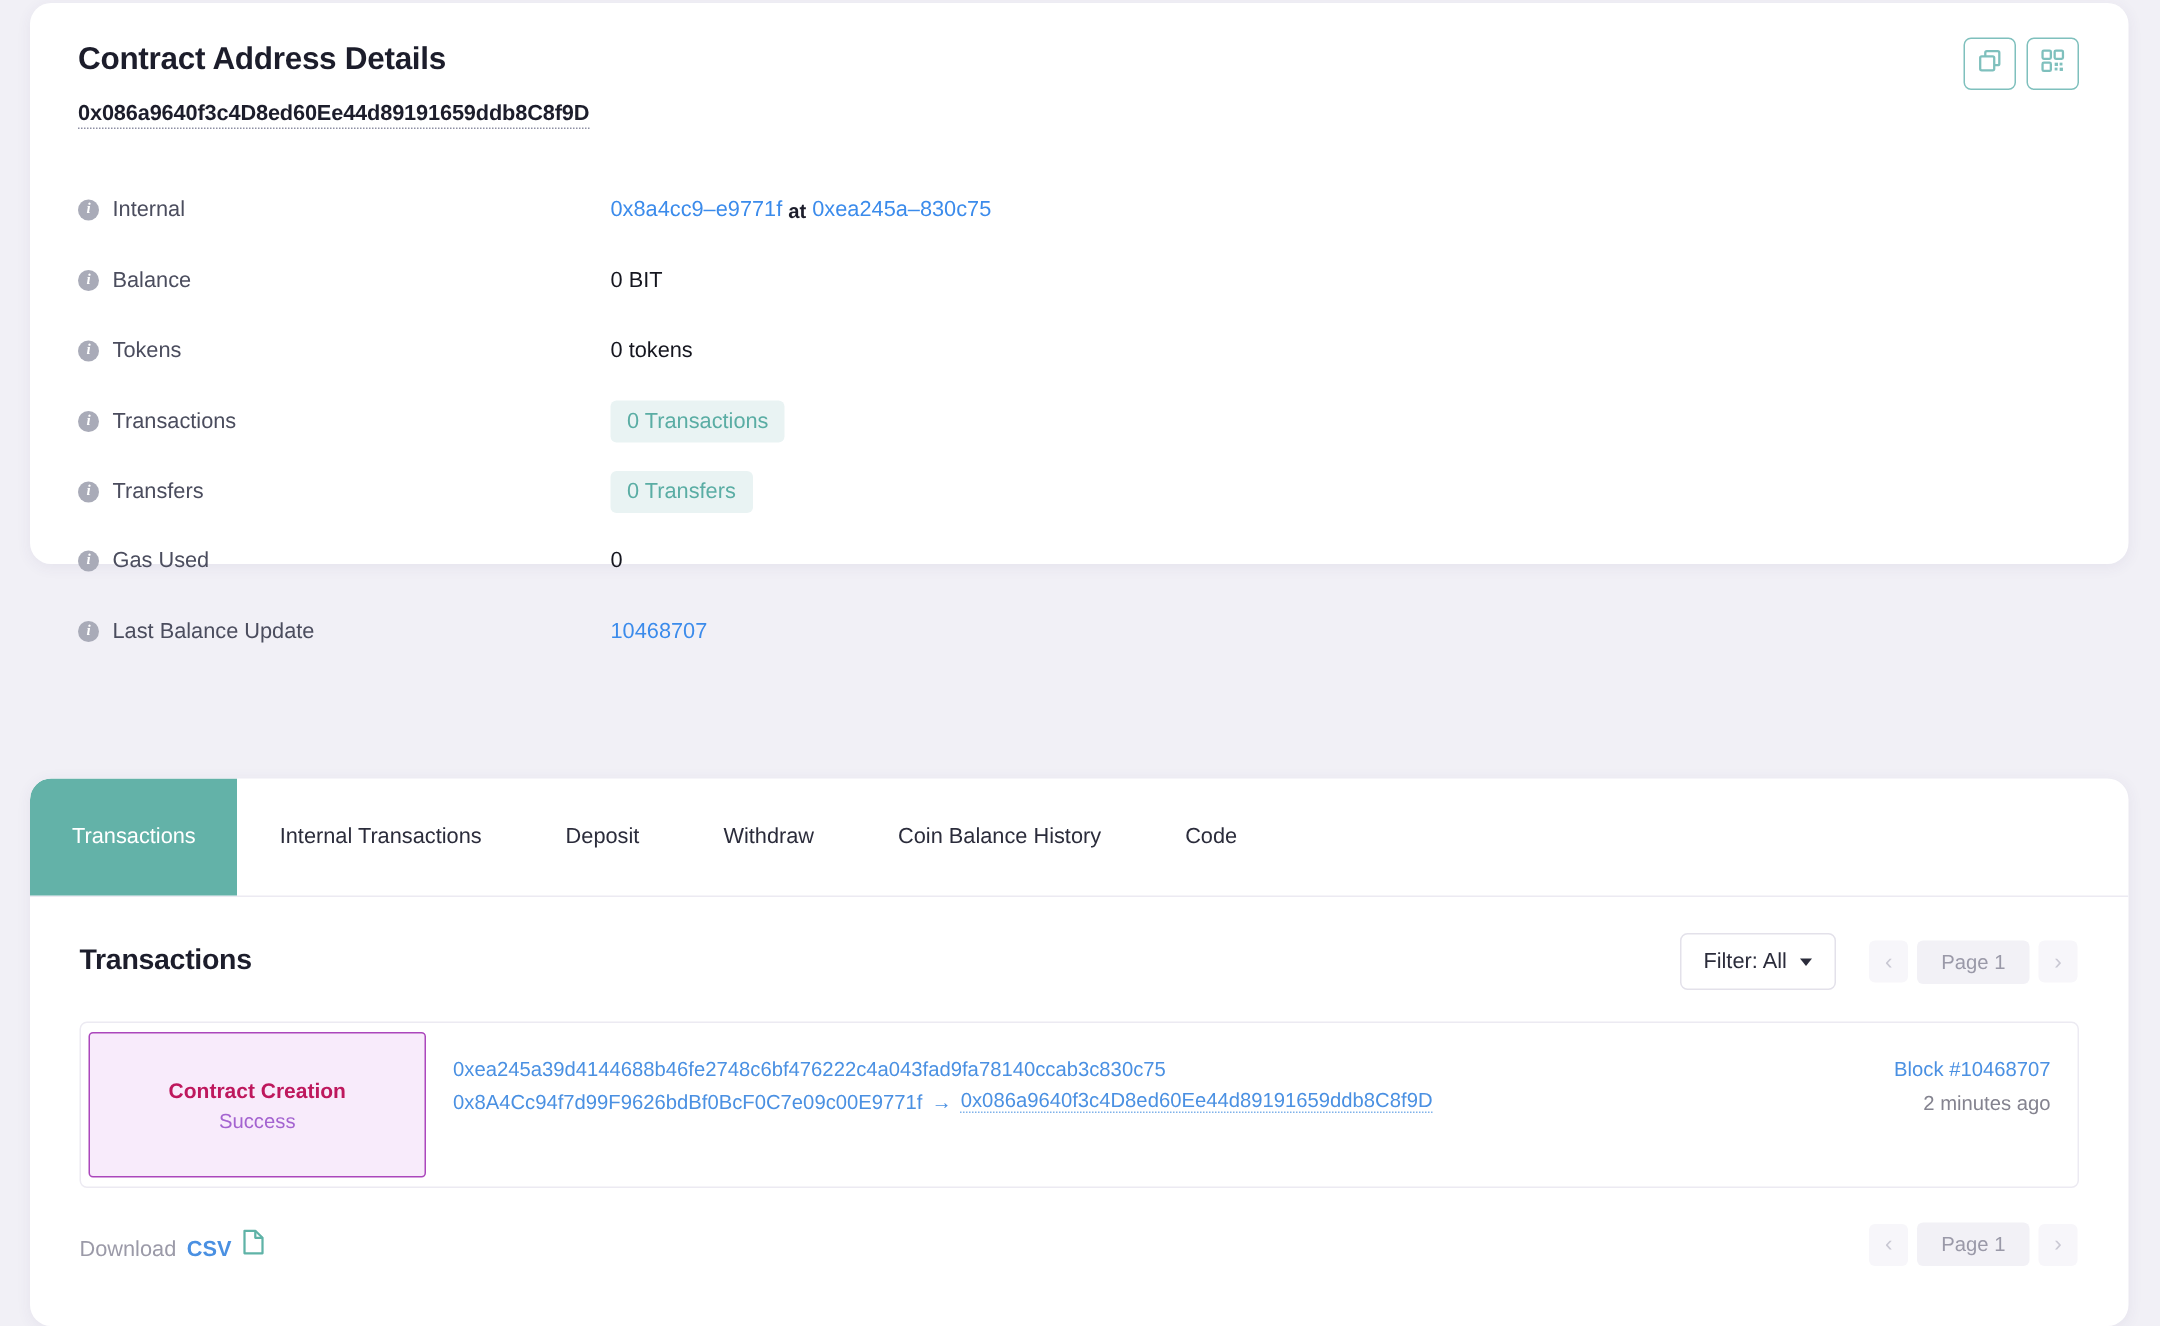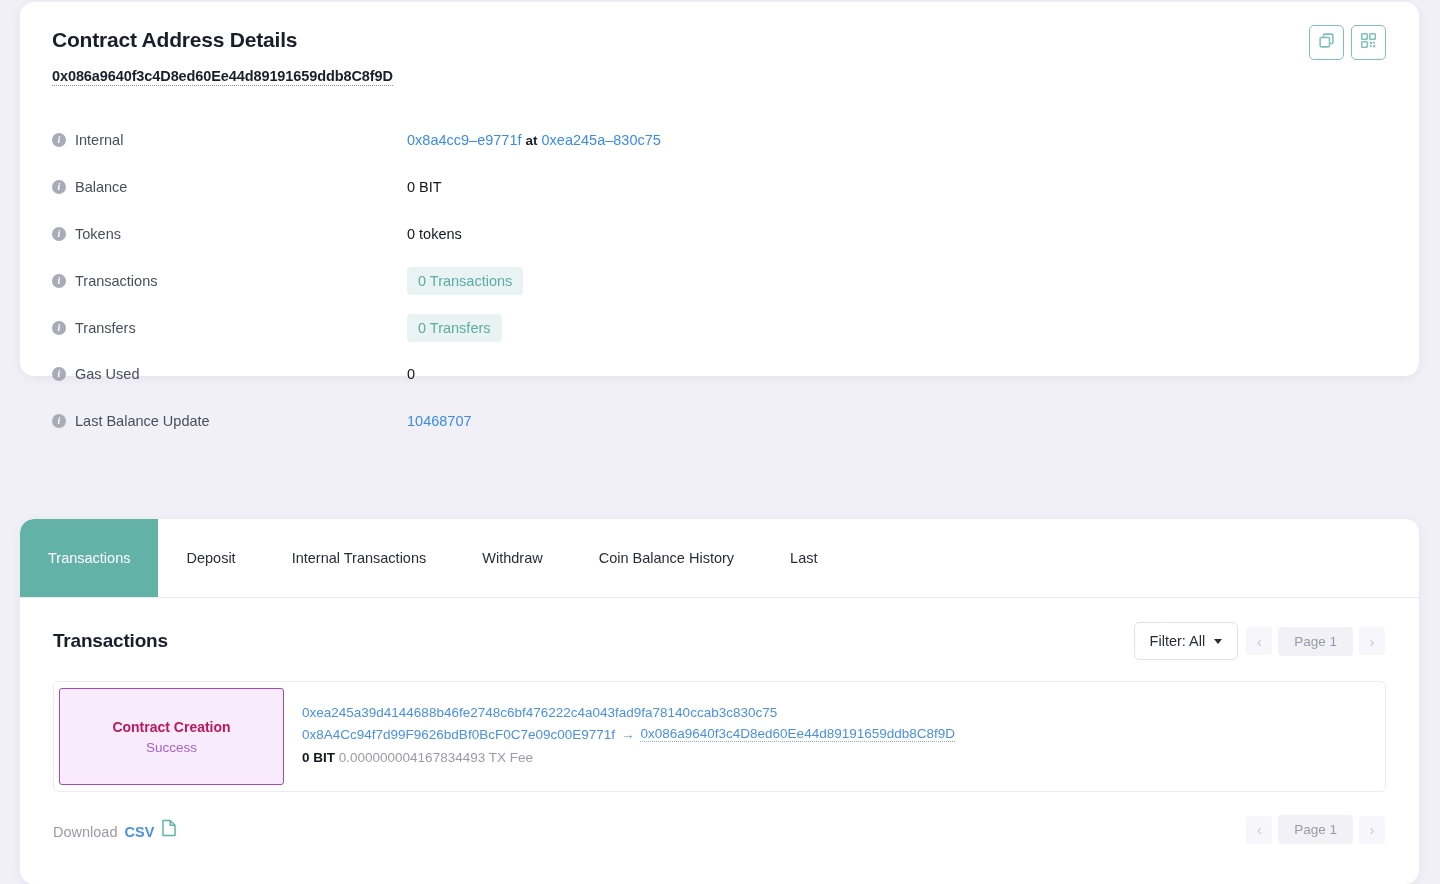--- a/index.html
+++ b/index.html
@@ -141,21 +141,21 @@
     align-items: center;
     justify-content: space-between;
     padding: 24px 34px 0 33px;
   }
   .tx-title {
     font-size: 19px;
     font-weight: bold;
     color: #1c1d2b;
     letter-spacing: -0.2px;
   }
-  .tx-controls { display: flex; align-items: center; gap: 8px; }
+  .tx-controls { display: flex; align-items: center; gap: 22px; }
   .filter-btn {
     border: 1px solid #e3e1ea;
     border-radius: 5px;
     background: #fff;
     padding: 10px 15px;
     font-size: 14.5px;
     color: #2b2c3b;
     cursor: pointer;
     display: flex;
     align-items: center;
@@ -363,25 +363,25 @@
       </div>
     </div>
 
   </div>
 </div>
 
 <div class="card" id="tx-card">
 
   <div class="tabs">
     <div class="tab active">Transactions</div>
+    <div class="tab">Internal Transactions</div>
     <div class="tab">Deposit</div>
-    <div class="tab">Internal Transactions</div>
     <div class="tab">Withdraw</div>
     <div class="tab">Coin Balance History</div>
-    <div class="tab">Last</div>
+    <div class="tab">Code</div>
   </div>
 
   <div class="tx-header">
     <div class="tx-title">Transactions</div>
     <div class="tx-controls">
       <div class="filter-btn">
         <span>Filter: All</span>
         <span class="caret"></span>
       </div>
       <div class="pager">
@@ -397,24 +397,24 @@
       <div class="tx-type-main">Contract Creation</div>
       <div class="tx-type-sub">Success</div>
     </div>
     <div class="tx-body">
       <div class="tx-hash">0xea245a39d4144688b46fe2748c6bf476222c4a043fad9fa78140ccab3c830c75</div>
       <div class="tx-addr-line">
         <span class="tx-addr">0x8A4Cc94f7d99F9626bdBf0BcF0C7e09c00E9771f</span>
         <span class="arrow-ch">→</span>
         <span class="tx-addr dotted">0x086a9640f3c4D8ed60Ee44d89191659ddb8C8f9D</span>
       </div>
-      <div class="tx-fee-line">
-        <b>0 BIT</b>
-        <span>0.000000004167834493 TX Fee</span>
-      </div>
+    </div>
+    <div class="tx-right">
+      <div class="tx-block">Block #10468707</div>
+      <div class="tx-age">2 minutes ago</div>
     </div>
   </div>
 
   <div class="tx-footer">
     <div class="download">
       <span class="dl-label">Download</span>
       <span class="dl-csv">CSV</span>
       <span>
         <svg width="16" height="18" viewBox="0 0 16 18" fill="none">
           <path d="M2 1.5h7.2L14 6.2V16.5H2z" stroke="#5fb3a7" stroke-width="1.5" stroke-linejoin="round" fill="#fff"></path>

